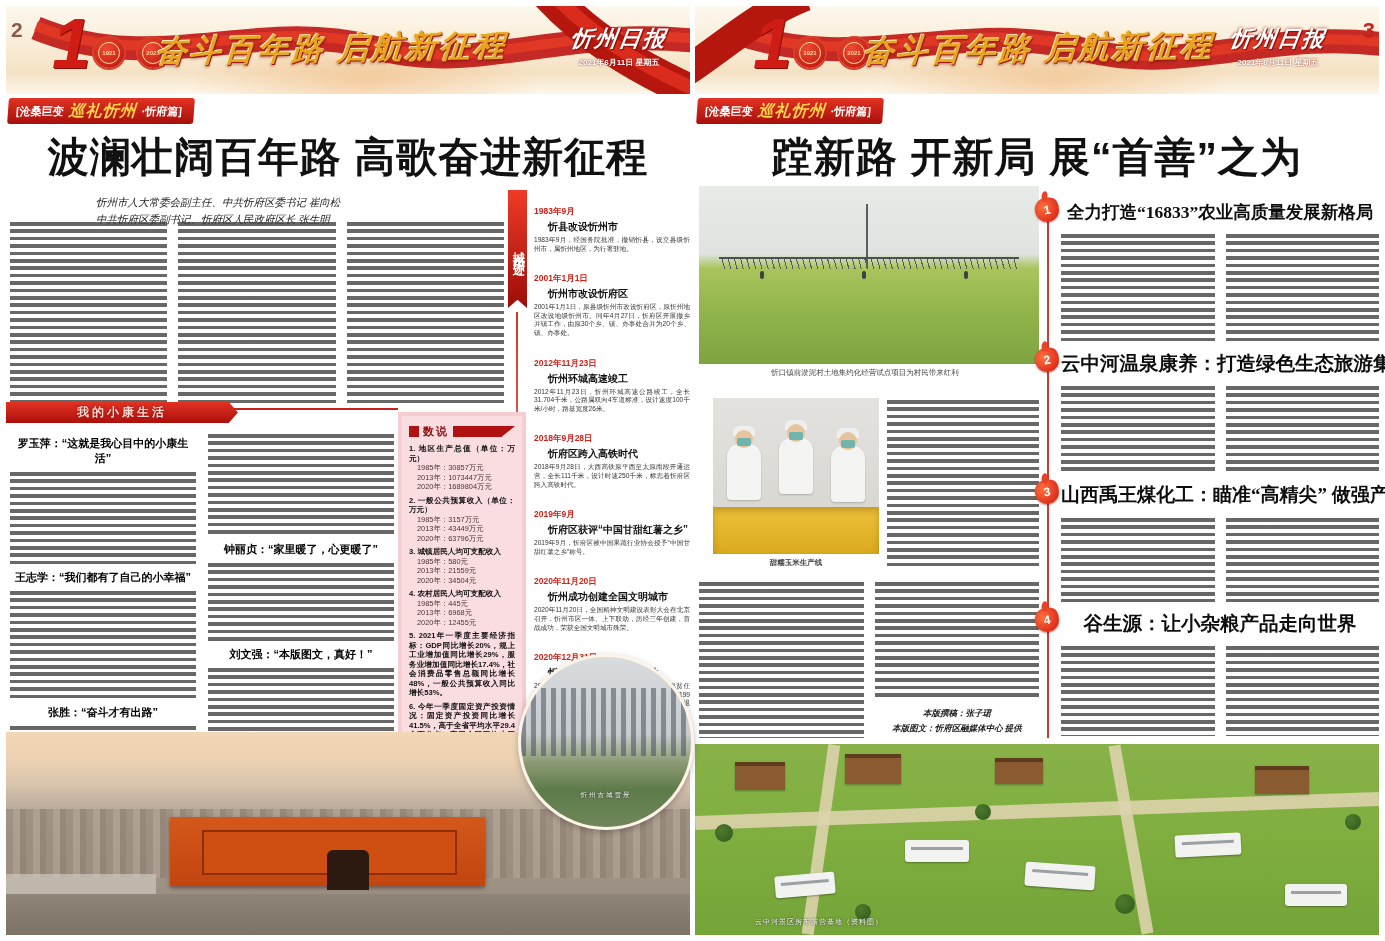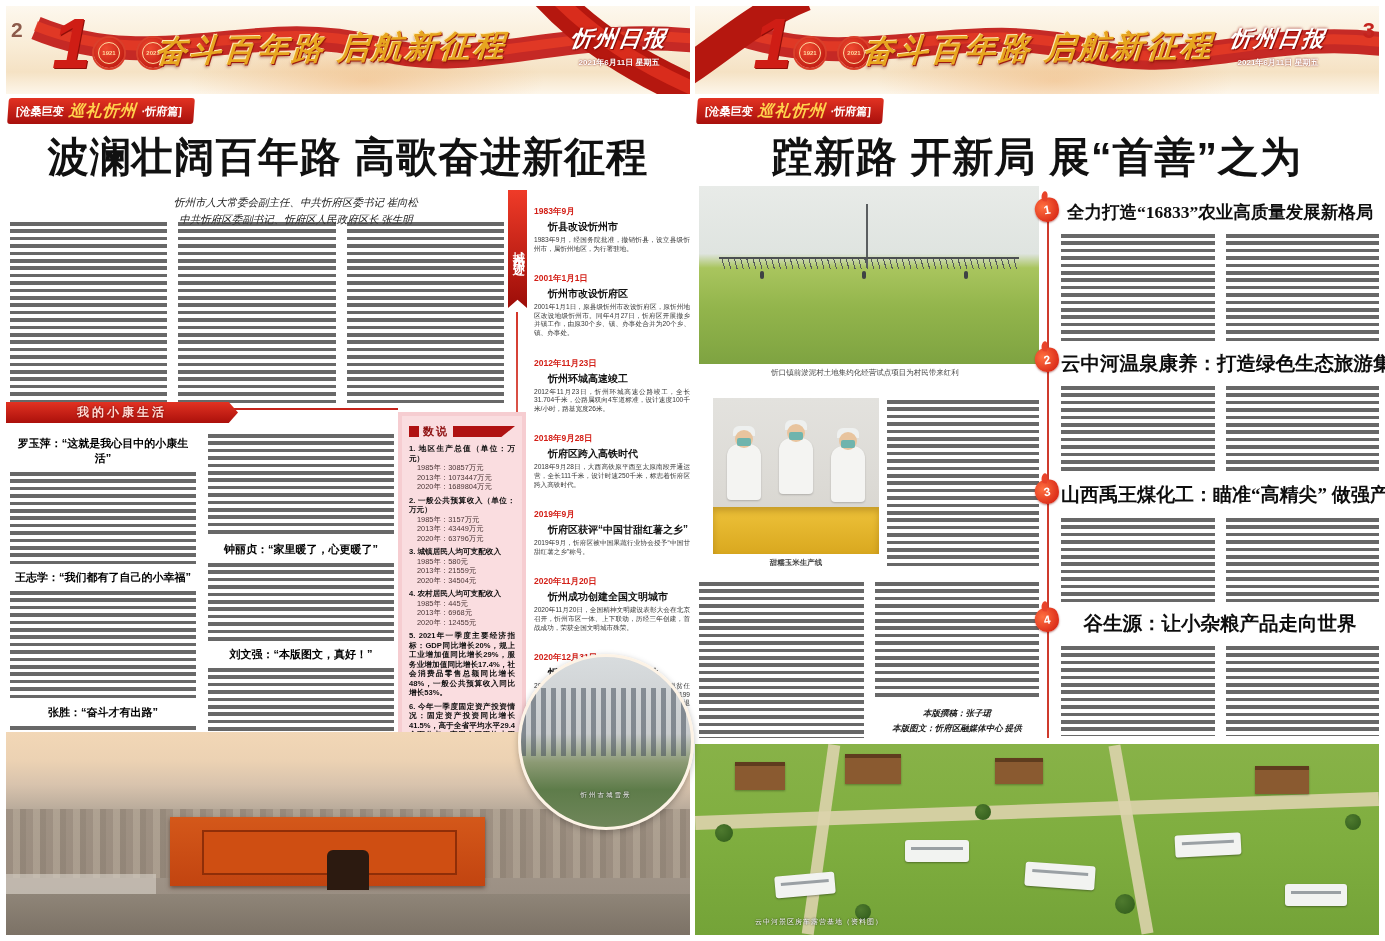--- a/index.html
+++ b/index.html
@@ -33,21 +33,21 @@
   .masthead .mdate{font-size:8px;color:#fff;margin-top:3px;font-weight:bold;text-shadow:0 0 2px #7d0b06;}
   #left-page .masthead{left:548px;} #right-page .masthead{left:518px;}
 
   
   .seclabel{position:absolute;left:2px;top:92px;height:26px;padding:0 12px 0 8px;display:flex;align-items:center;gap:5px;
     background:linear-gradient(180deg,#e23222,#a80f0c);border-radius:3px;transform:skewX(-4deg);z-index:3;}
   .seclabel .w{color:#fff;font-size:11px;font-weight:bold;}
   .seclabel .y{color:#ffd34d;font-size:16px;font-weight:bold;font-style:italic;letter-spacing:1px;}
   .headline{position:absolute;left:0;top:124px;width:100%;text-align:center;font-size:41px;font-weight:bold;color:#111;
     letter-spacing:1px;white-space:nowrap;}
-  .byline{position:absolute;left:90px;top:188px;width:400px;text-align:center;font-family:"Liberation Serif",serif;
+  .byline{position:absolute;left:90px;top:188px;width:400px;text-align:left;font-family:"Liberation Serif",serif;
     font-style:italic;font-size:10.5px;color:#222;line-height:1.65;}
 
   
   .sim{background-image:repeating-linear-gradient(to bottom,#3d3d3d 0,#3d3d3d 3.6px,transparent 3.6px,transparent 7.4px);
     opacity:.78;}
   .cols{position:absolute;display:flex;gap:11px;}
   .cols .c{flex:1;}
 
   
   .tl{position:absolute;left:502px;top:176px;width:182px;height:560px;}

